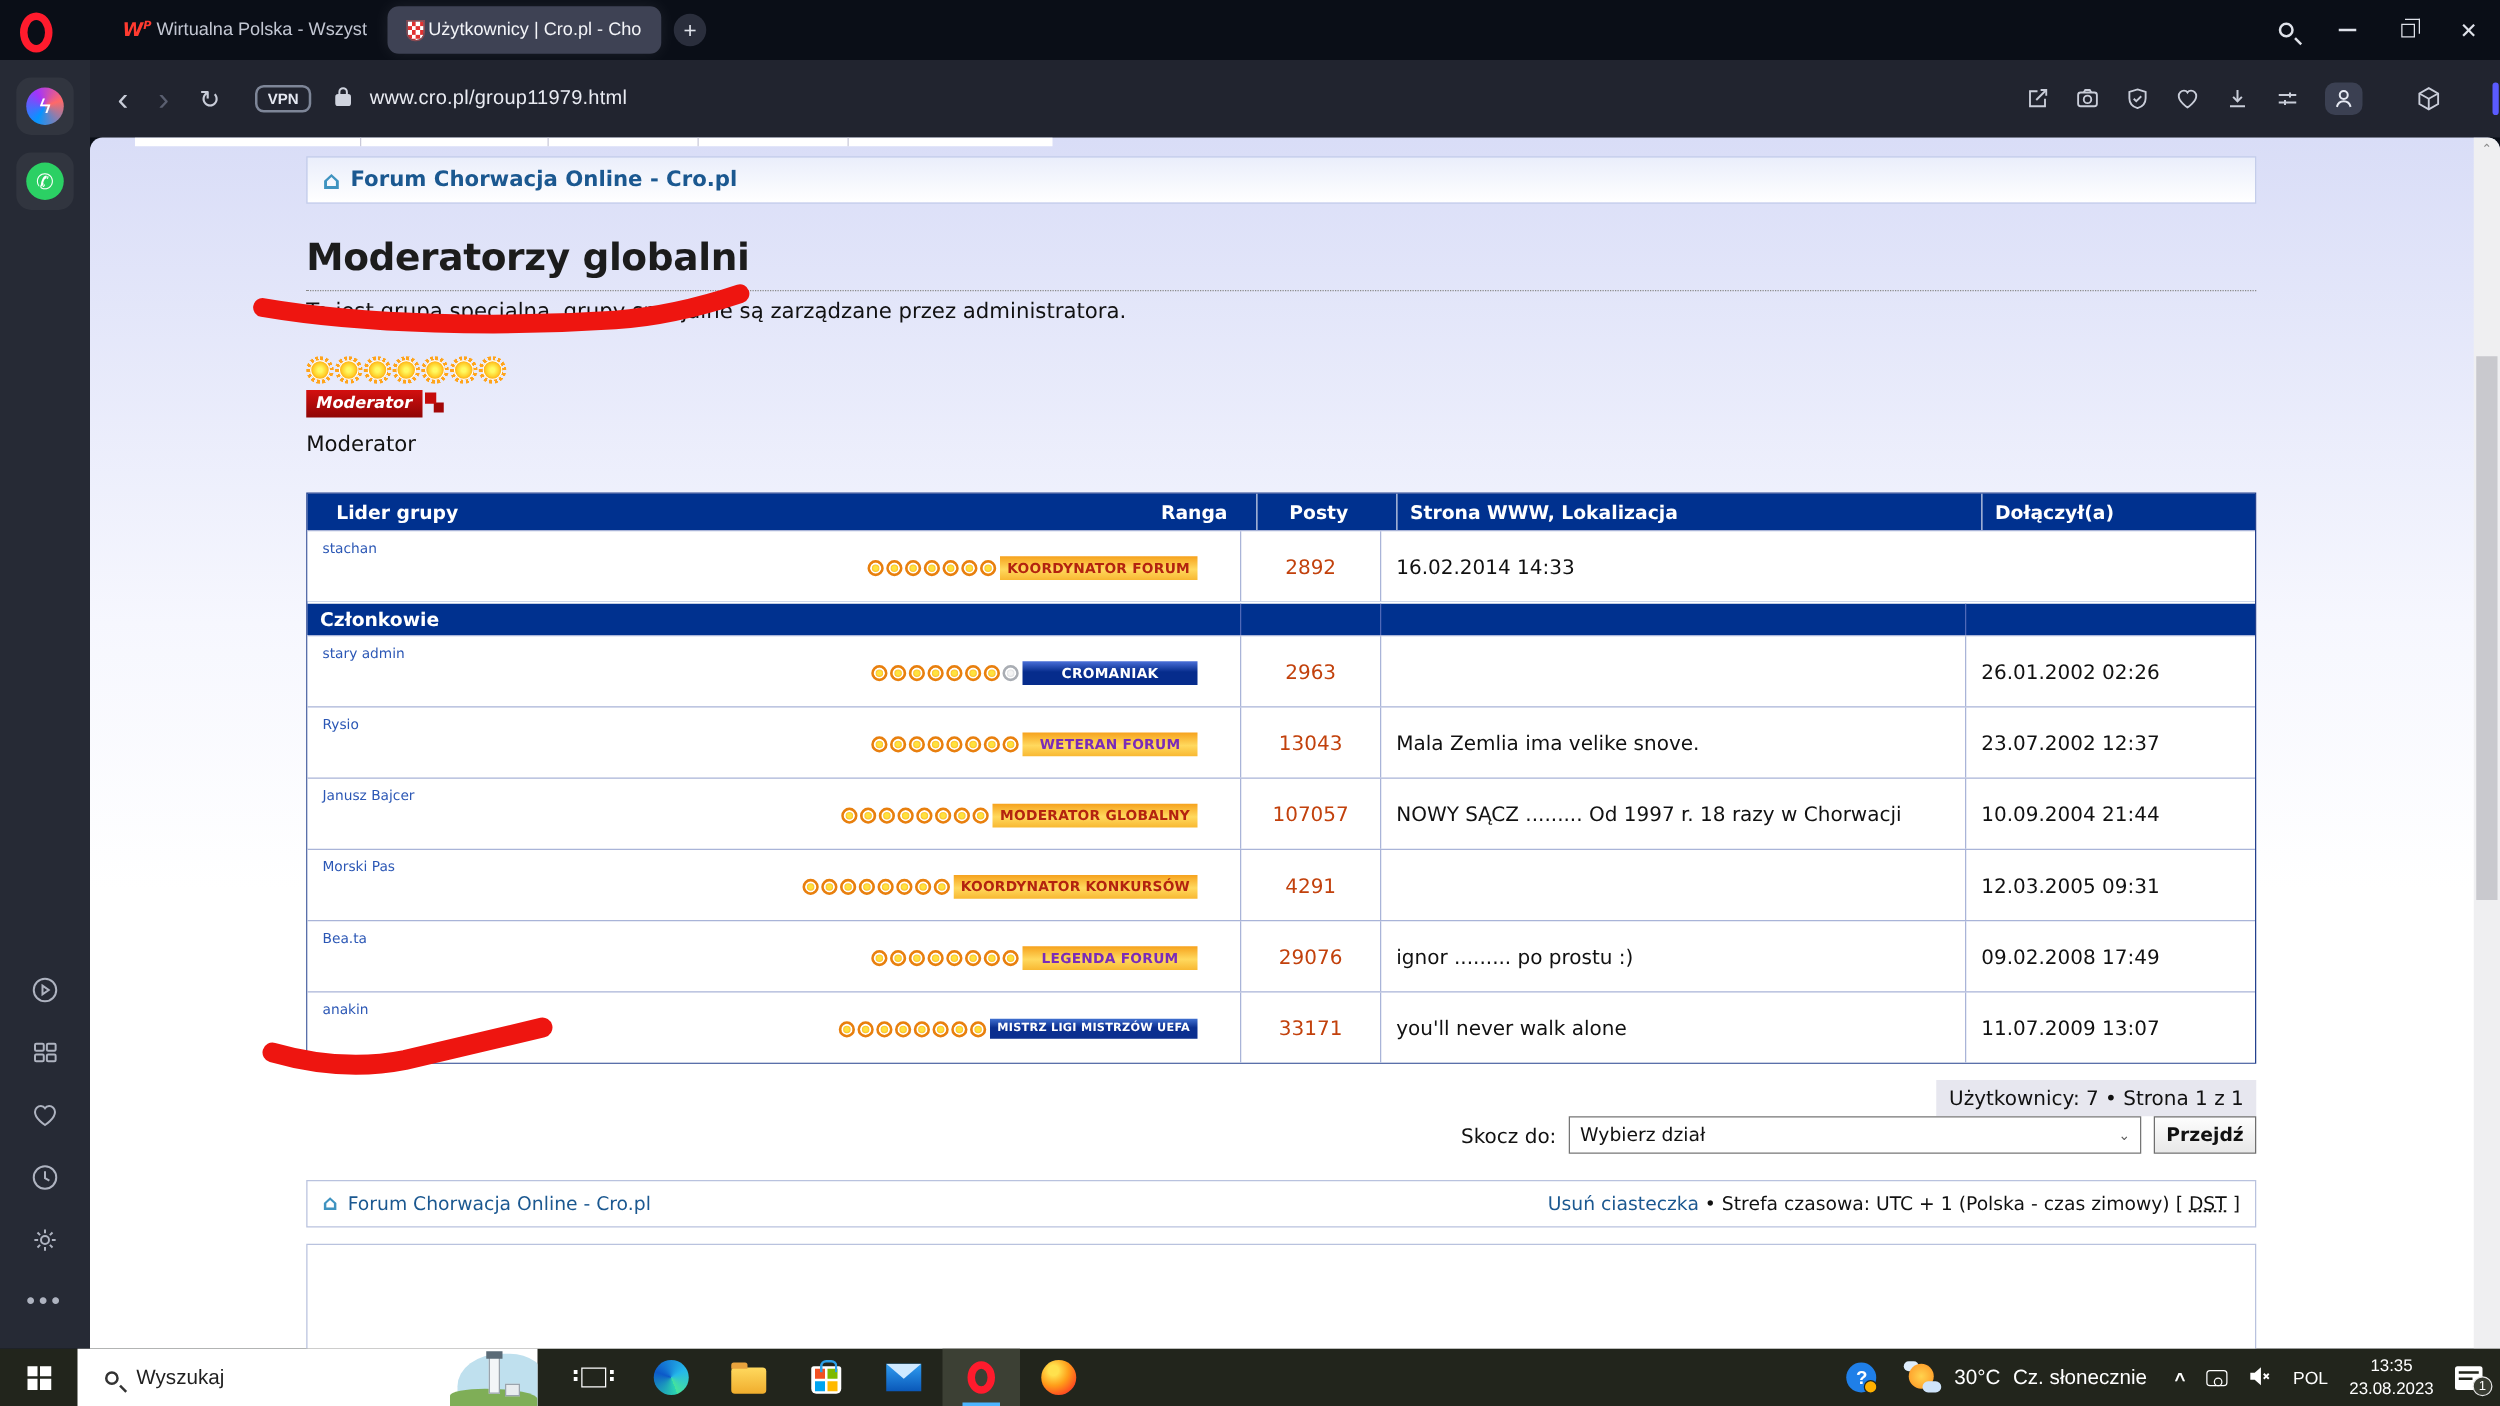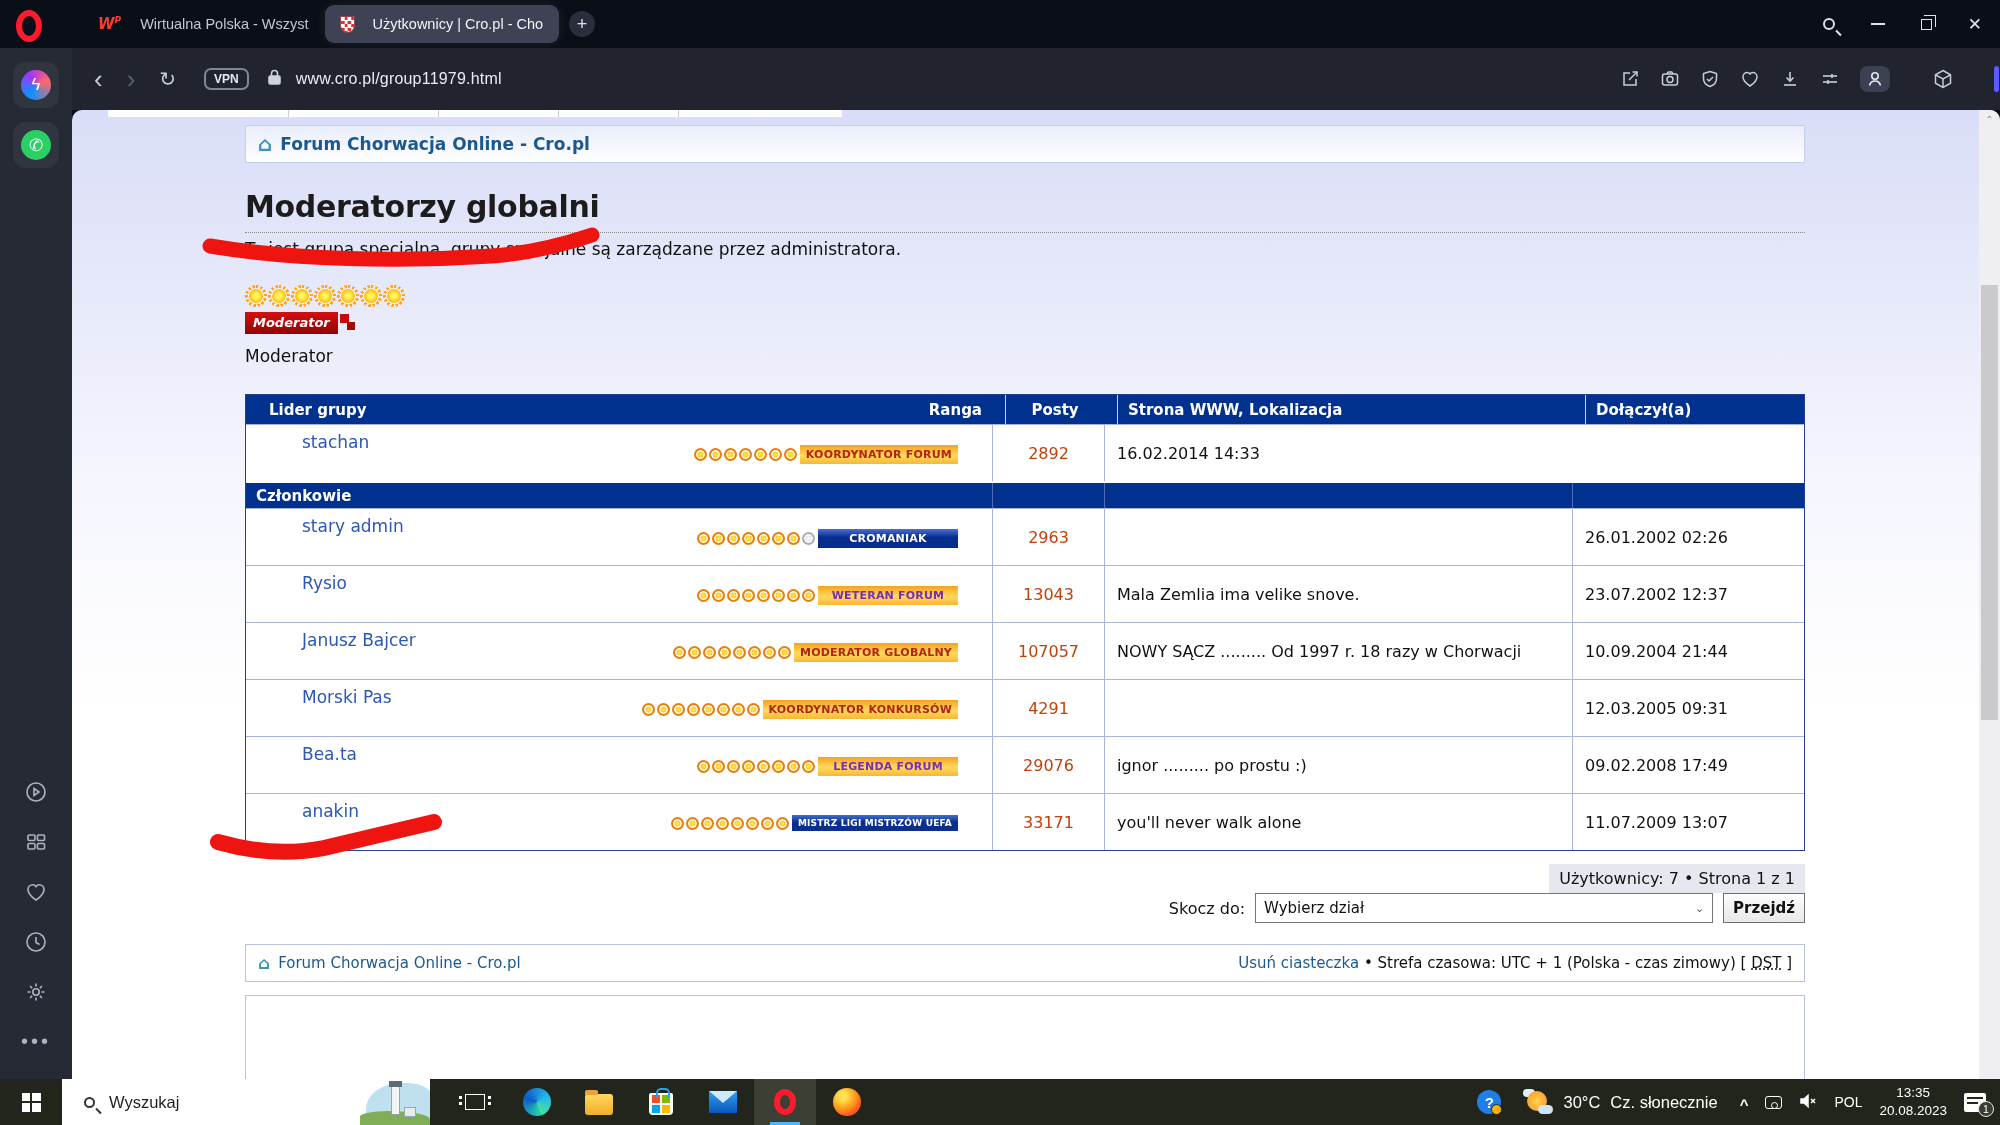--- a/index.html
+++ b/index.html
@@ -6,21 +6,21 @@
   *{box-sizing:border-box;}
   .screen{position:relative;width:2000px;height:1125px;overflow:hidden;
           font-family:"Liberation Sans",sans-serif;background:#0a0e17;}
 
   
   .titlebar{position:absolute;top:0;left:0;right:0;height:48px;background:#0a0e17;
             display:flex;align-items:center;}
   .o-logo{width:26px;height:32px;border:6px solid #ff1b2d;border-radius:50%;
           margin:4px 0 0 16px;flex:0 0 auto;}
   .tabs{display:flex;align-items:center;height:100%;margin-left:40px;}
-  .tab{display:flex;align-items:center;gap:19px;height:38px;padding:0 16px;
+  .tab{display:flex;align-items:center;gap:4px;height:38px;padding:0 16px;
        color:#c3c7d3;font-size:14.5px;white-space:nowrap;}
   .tab.active{background:#3e4254;border-radius:9px;color:#f3f4f8;
               box-shadow:0 0 14px rgba(255,255,255,.08);}
   .wp-fav{font:italic 800 15px "DejaVu Sans",sans-serif;color:#ff3b30;}
   .wp-fav sup{font-size:9px;}
   .cro-fav{width:13px;height:15px;border-radius:0 0 6px 6px;
      background:conic-gradient(#e03131 90deg,#fff 90deg 180deg,#e03131 180deg 270deg,#fff 270deg);
      background-size:6.5px 7px;outline:1px solid #8a4a52;}
   .newtab{width:26px;height:26px;border-radius:50%;background:#2a2e3c;color:#dfe2ea;
           display:flex;align-items:center;justify-content:center;font-size:18px;margin-left:10px;}
@@ -99,21 +99,21 @@
   .t-head{background:#00318f;color:#fff;font-weight:bold;font-size:15px;height:29px;align-items:center;}
   .t-head>div{border-left:1px solid #cdd5ea;height:100%;display:flex;align-items:center;padding:0 10px;margin-left:13px;}
   .t-head>div:first-child{border-left:none;justify-content:space-between;}
   .t-head .hc-posts{justify-content:center;}
   .t-sub{background:#00318f;color:#fff;font-weight:bold;font-size:15px;height:27px;align-items:center;border-top:2px solid #fff;}
   .t-sub>div{border-left:1px solid #5069b8;height:100%;display:flex;align-items:center;padding:0 10px;}
   .t-sub>div:first-child{border-left:none;}
   .t-row{background:#fff;border-top:1px solid #a9b4d8;min-height:57px;}
   .t-row .cell{border-left:1px solid #a9b4d8;display:flex;align-items:center;font-size:16px;padding:0 12px;}
   .t-row .c1{border-left:none;align-items:flex-start;justify-content:space-between;padding:7px 6px 7px 12px;}
-  .uname{color:#2b57b5;font-size:17px;text-decoration:none;margin-left:44px;}
+  .uname{color:#2b57b5;font-size:11px;text-decoration:none;}
   .rank{display:flex;flex-direction:row;align-items:center;gap:3px;margin:2px 28px 0 0;align-self:center;}
   .dots{display:flex;gap:2px;}
   .sundot{width:13px;height:13px;border-radius:50%;border:2px solid #e87f0e;
           box-shadow:0 0 0 1.5px #fff inset;background:radial-gradient(#ffe23e 25%,#f59114 75%);}
   .sundot.gray{border-color:#a9adb3;background:radial-gradient(#f4f4f4 25%,#bfc3c9 75%);}
   .badge{display:inline-block;min-width:140px;padding:3px 6px;text-align:center;
          font:bold 11px "DejaVu Sans",sans-serif;letter-spacing:.2px;}
   .b-goldred{background:linear-gradient(#f6a21d,#ffd95e 55%,#f8b832);color:#b3230f;}
   .b-goldpurple{background:linear-gradient(#f6a21d,#ffd95e 55%,#f8b832);color:#7a2bb8;}
   .b-navy{background:linear-gradient(#4a6fd8,#062c8c 45%);color:#fff;}
@@ -654,21 +654,21 @@
         <span class="chev">^</span>
         <span class="cast-ic"></span>
         <span>
           <svg width="18" height="16" viewBox="0 0 18 16" fill="none" stroke="#fff" stroke-width="1.5">
             <path d="M2 6h3l4-3.5v11L5 10H2z" fill="#fff"></path>
               <path d="M12 6l4 4M16 6l-4 4"></path>
             </svg></span>
         <span>POL</span>
         <div class="clock">
           <div>13:35</div>
-          <div>20.08.2023</div>
+          <div>23.08.2023</div>
         </div>
         <span class="notif">
           <i></i>
             <i></i>
           <span class="notif-badge">1</span>
         </span>
       </div>
     </div>
   </div>
 </div>

